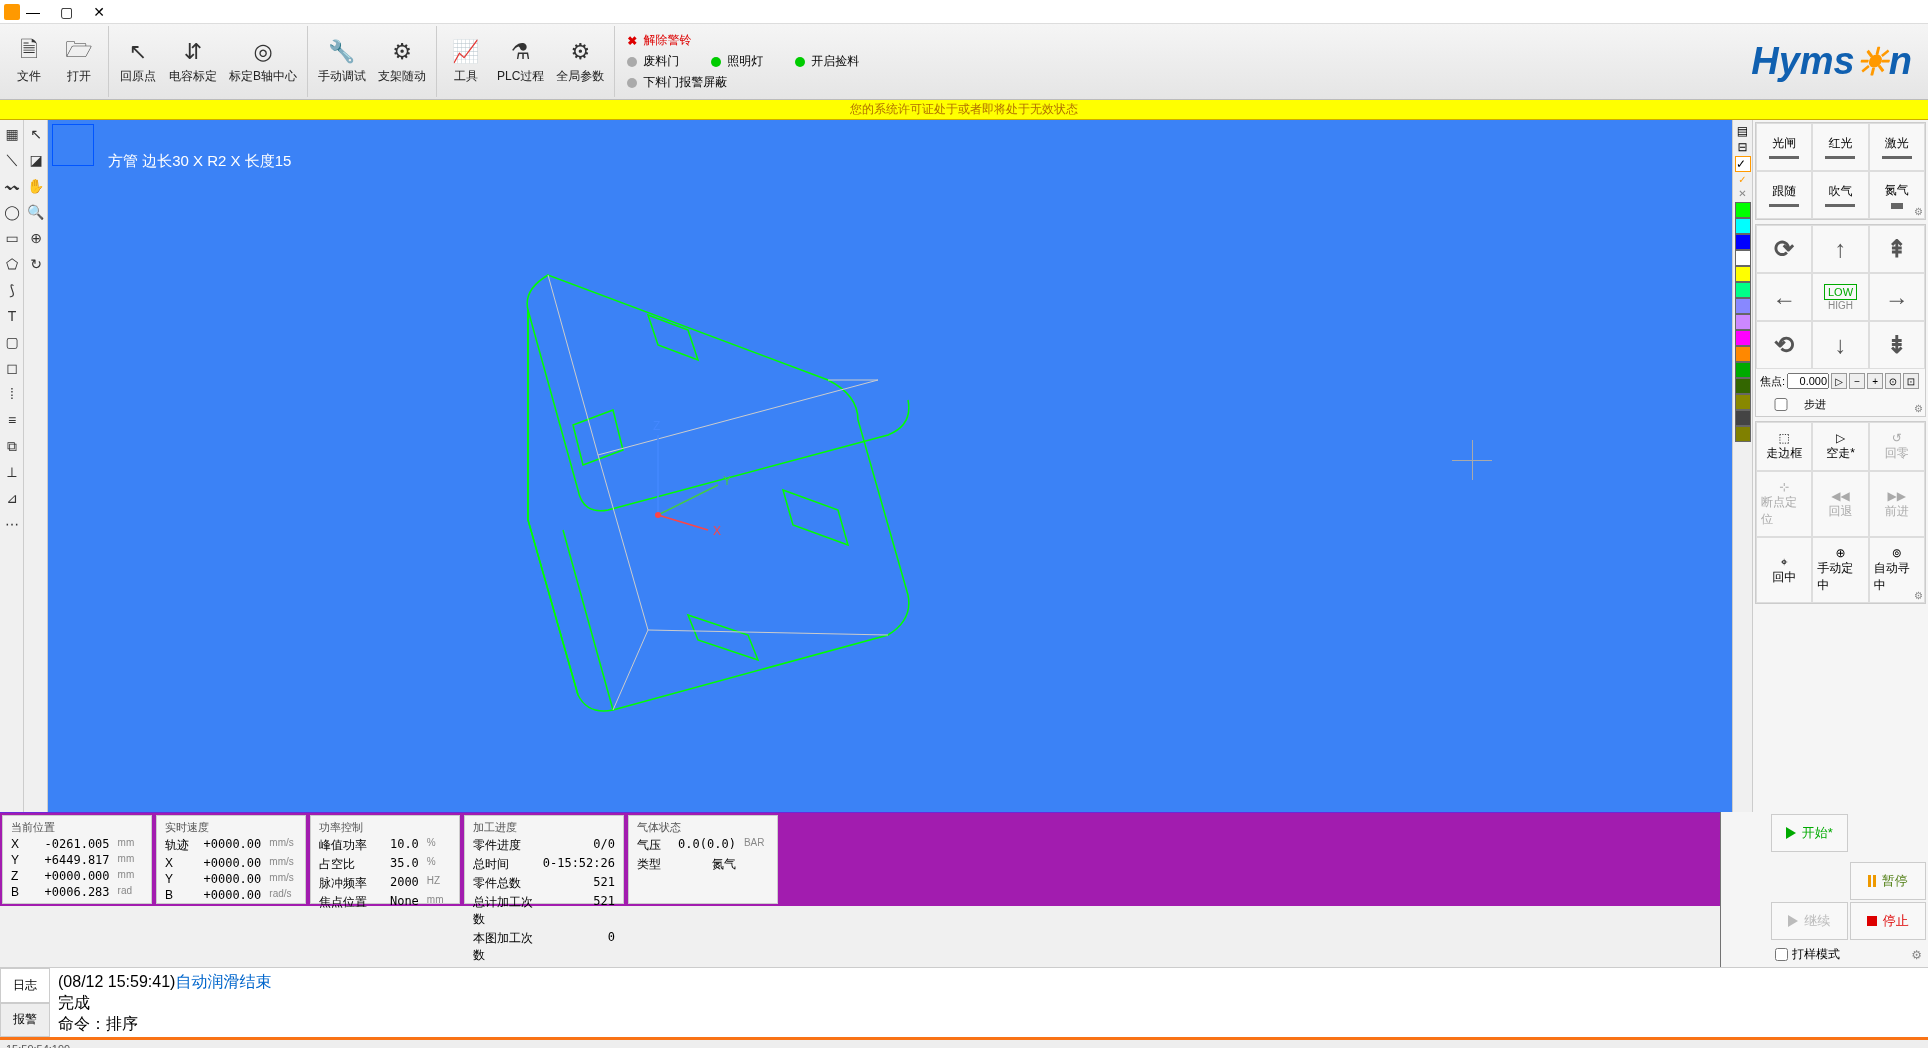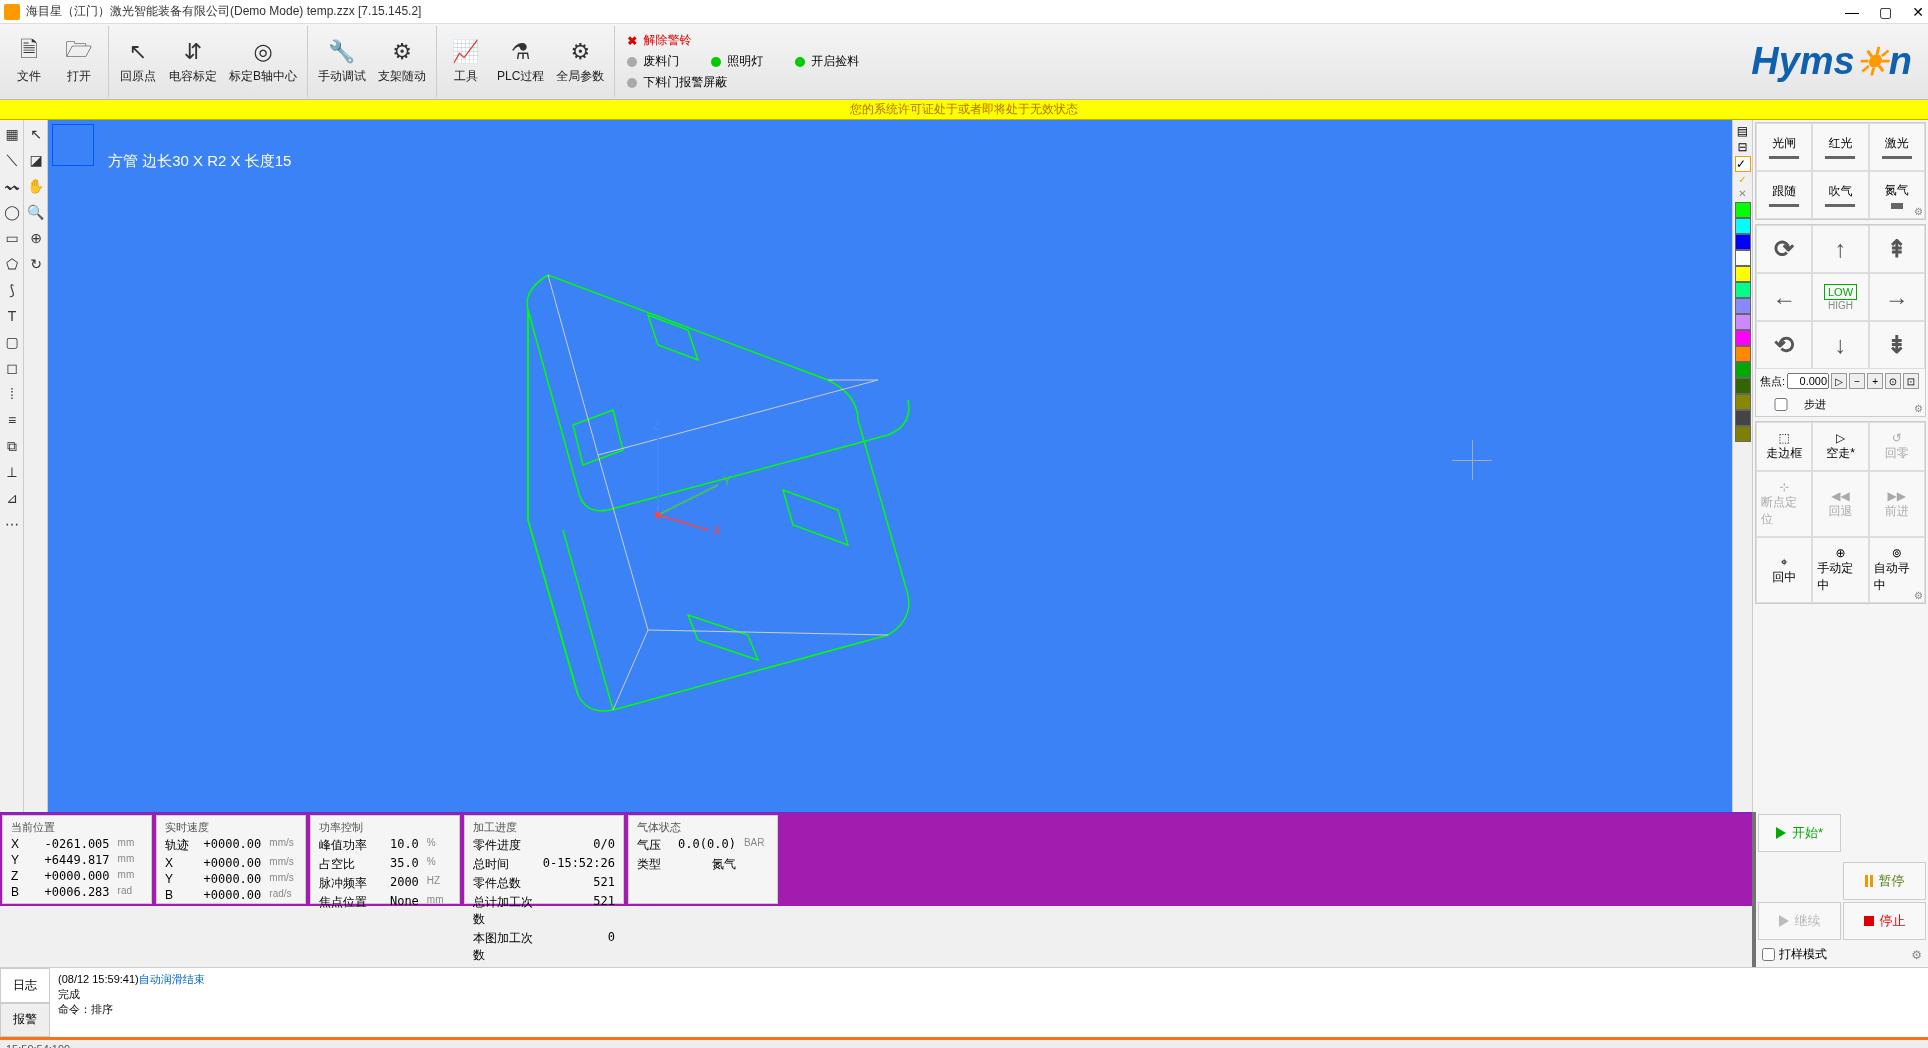--- a/index.html
+++ b/index.html
@@ -60,27 +60,27 @@
 .bs-title { font-size: 11px; color: #555; display: block; margin-bottom: 2px; }
 .bs-table { display: grid; grid-template-columns: auto auto auto; gap: 2px 8px; font-size: 12px; }
 .bs-table .lbl { text-align: left; }
 .bs-table .val { text-align: right; font-family: monospace; }
 .bs-table .unit { font-size: 10px; color: #888; }
 
 .log-area { height: 70px; background: #fff; border-top: 1px solid #ccc; display: flex; }
 .log-tabs { width: 50px; display: flex; flex-direction: column; text-align: center; }
 .log-tab { flex: 1; display: flex; align-items: center; justify-content: center; border: 1px solid #ccc; background: #eee; cursor: pointer; font-size: 12px; }
 .log-tab.active { background: #fff; }
-.log-content { flex: 1; padding: 4px 8px; font-size: 11px; overflow: auto; }
+.log-content { flex: 1; padding: 4px 8px; font-size: 16px; overflow: auto; }
 .log-line { display: block; }
 .log-blue { color: #0066cc; }
 
 .footer { height: 20px; background: #eee; border-top: 3px solid #f97316; display: flex; align-items: center; padding: 0 6px; font-size: 11px; color: #555; }
 
-.right-bottom { width: 176px; background: #f5f5f5; border-left: 4px solid #737373; }
+.right-bottom { width: 208px; background: #f5f5f5; border-left: 1px solid #737373; padding-left: 48px; }
 .rb-grid { display: grid; grid-template-columns: 1fr 1fr; gap: 2px; padding: 2px; }
 .rb-btn { height: 38px; display: flex; align-items: center; justify-content: center; gap: 6px; border: 1px solid #ccc; background: #f8f8f8; cursor: pointer; font-size: 13px; }
 .rb-btn.green { color: #0a0; }
 .rb-btn.orange { color: #4d7c0f; margin-top: 48px; }
 .rb-btn.red { color: #d00; }
 .rb-btn.disabled { color: #bbb; }
 .rb-check { display: flex; align-items: center; padding: 4px 6px; gap: 4px; font-size: 12px; }
 .tri { display: inline-block; width: 0; height: 0; }
 .tri.play { border-left: 10px solid #0a0; border-top: 6px solid transparent; border-bottom: 6px solid transparent; }
 .tri.playg { border-left: 10px solid #bbb; border-top: 6px solid transparent; border-bottom: 6px solid transparent; }
@@ -88,21 +88,20 @@
 .pause-ico { display: inline-flex; gap: 2px; }
 .pause-ico span { width: 3px; height: 12px; background: #e90; display: inline-block; }
 
 svg.wire { position: absolute; top: 0; left: 0; }
 </style>
 </head>
 <body>
 
 <div class="titlebar">
   <div class="titlebar-icon"></div>
-  <div class="titlebar-text">海目星（江门）激光智能装备有限公司(Demo Mode) temp.zzx   [7.15.145.2]</div>
   <div class="titlebar-controls">
     <span>—</span>
     <span>▢</span>
     <span>✕</span>
   </div>
 </div>
 
 <div class="toolbar">
   <div class="tb-group">
     <div class="tb-btn">

